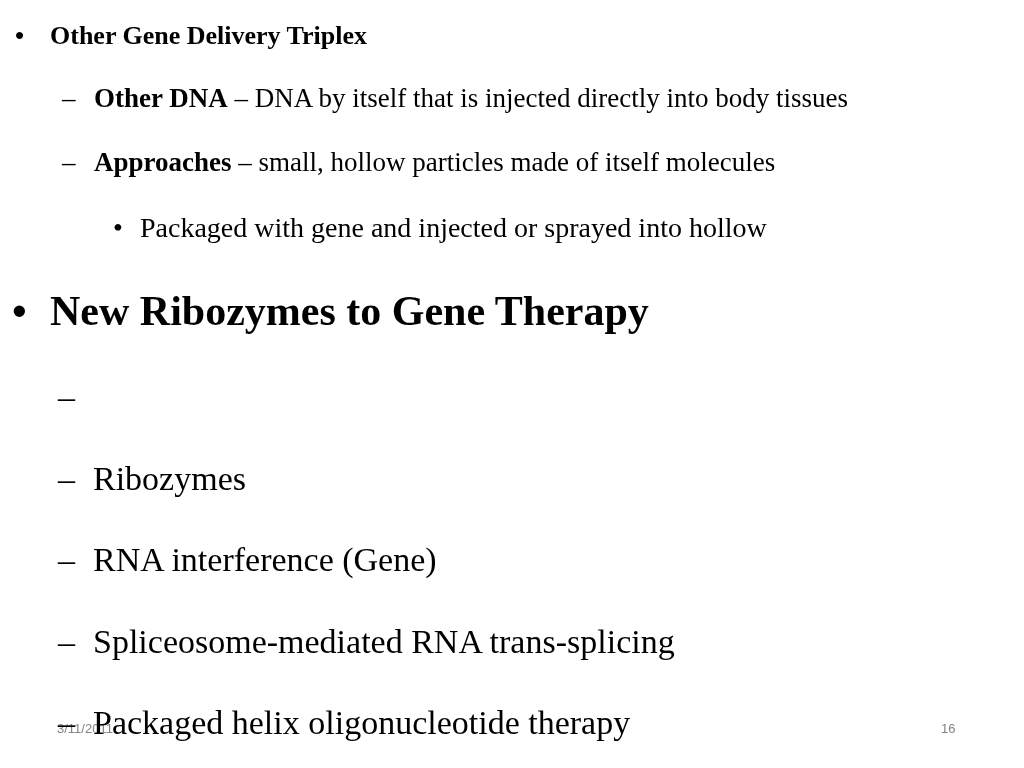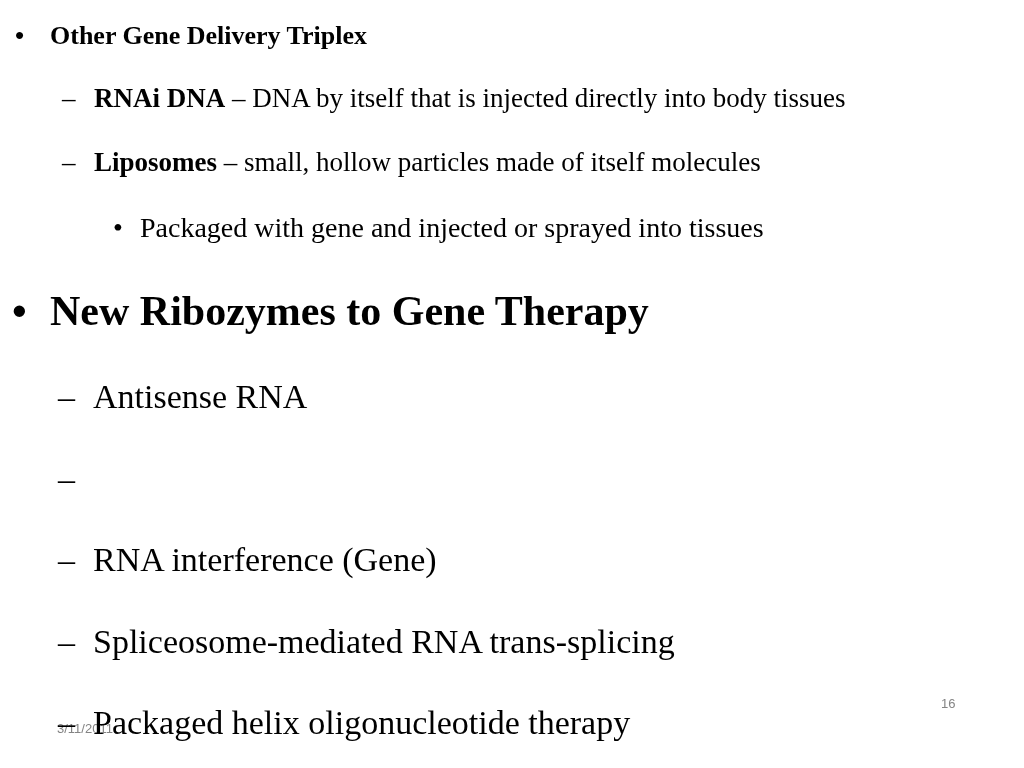--- a/index.html
+++ b/index.html
@@ -49,59 +49,59 @@
 
   
   .footer-text {
     position: absolute;
     z-index: 1;
     font-family: "Liberation Sans", sans-serif;
     font-size: 13px;
     color: #848484;
   }
   .slide-date   { left: 57px;  top: 721px; }
-  .slide-number { left: 941px; top: 696px; }
+  .slide-number { left: 941px; top: 721px; }
 </style>
 </head>
 <body>
 
 <div class="slide">
 
   <div class="line l-title1">
     <span class="marker">•</span>
     <span>Other Gene Delivery Triplex</span>
   </div>
 
   <div class="line l-naked">
     <span class="marker">–</span>
-    <span><span class="bold">RNAi DNA</span><span> – DNA by itself that is injected directly into body tissues</span></span>
+    <span><span class="bold">Other DNA</span><span> – DNA by itself that is injected directly into body tissues</span></span>
   </div>
 
   <div class="line l-lipo">
     <span class="marker">–</span>
-    <span><span class="bold">Liposomes</span><span> – small, hollow particles made of itself molecules</span></span>
+    <span><span class="bold">Approaches</span><span> – small, hollow particles made of itself molecules</span></span>
   </div>
 
   <div class="line l-packaged">
     <span class="marker">•</span>
-    <span>Packaged with gene and injected or sprayed into tissues</span>
+    <span>Packaged with gene and injected or sprayed into hollow</span>
   </div>
 
   <div class="line l-title2">
     <span class="marker">•</span>
     <span>New Ribozymes to Gene Therapy</span>
   </div>
 
   <div class="line big-item l-antisense">
     <span class="marker">–</span>
-    <span>Antisense RNA</span>
   </div>
 
   <div class="line big-item l-ribozymes">
     <span class="marker">–</span>
+    <span>Ribozymes</span>
   </div>
 
   <div class="line big-item l-rnai">
     <span class="marker">–</span>
     <span>RNA interference (Gene)</span>
   </div>
 
   <div class="line big-item l-splice">
     <span class="marker">–</span>
     <span>Spliceosome-mediated RNA trans-splicing</span>

